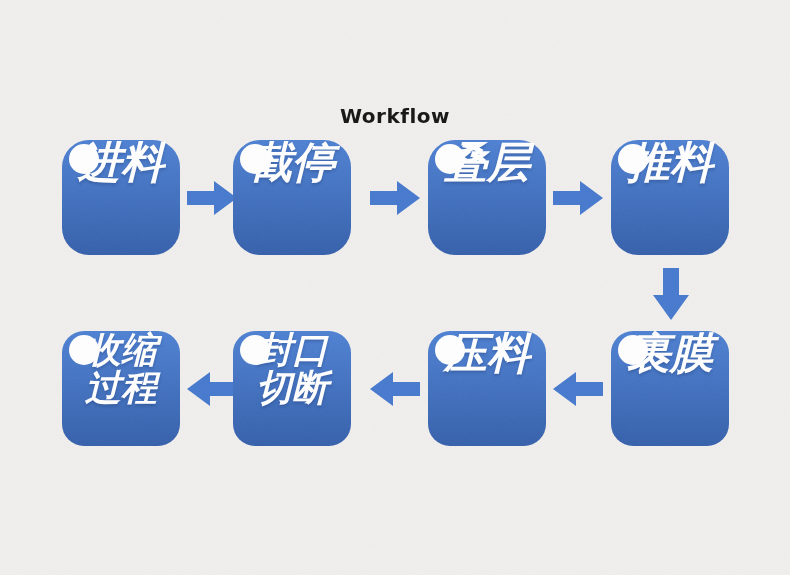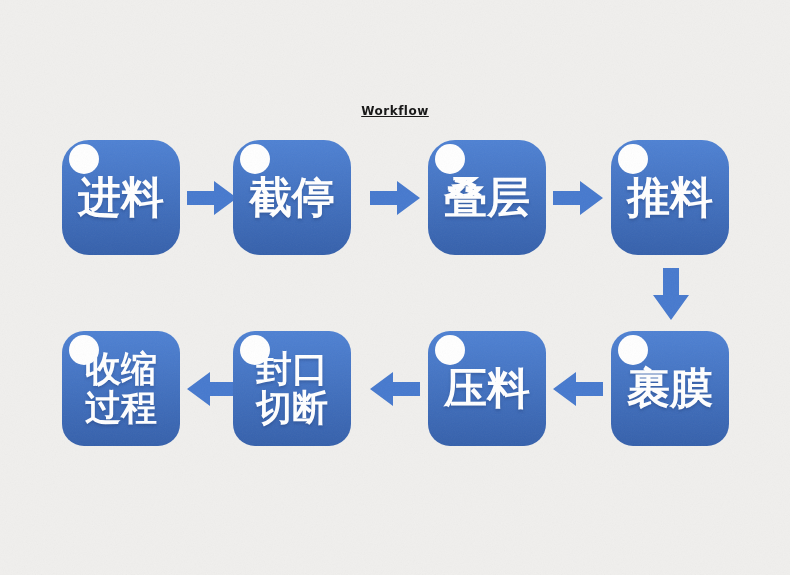--- a/index.html
+++ b/index.html
@@ -20,35 +20,34 @@
     font-size: 56px;
     line-height: 1.0;
     font-weight: 900;
     letter-spacing: 1px;
     color: var(--title-text, #141414);
   }
   .subtitle {
     position: absolute;
     top: 104px; left: 0; width: 100%;
     text-align: center;
-    font-size: 12px;
+    font-size: 20px;
     font-weight: 700;
     letter-spacing: 0.5px;
     color: var(--title-text, #1b1b1b);
-    text-decoration: underline;
   }
   
   .box {
     position: absolute;
     width: 118px; height: 115px;
     border-radius: 27px;
     background: linear-gradient(180deg, var(--box-top, #4e81d3) 0%, var(--box-bottom, #3560ab) 100%);
     display: flex;
-    align-items: center;
     justify-content: center;
+    font-style: italic;
   }
   .box .dot {
     position: absolute;
     left: 7px; top: 4px;
     width: 30px; height: 30px;
     border-radius: 50%;
     background: #ffffff;
   }
   .box .label {
     color: var(--box-text, #ffffff);

